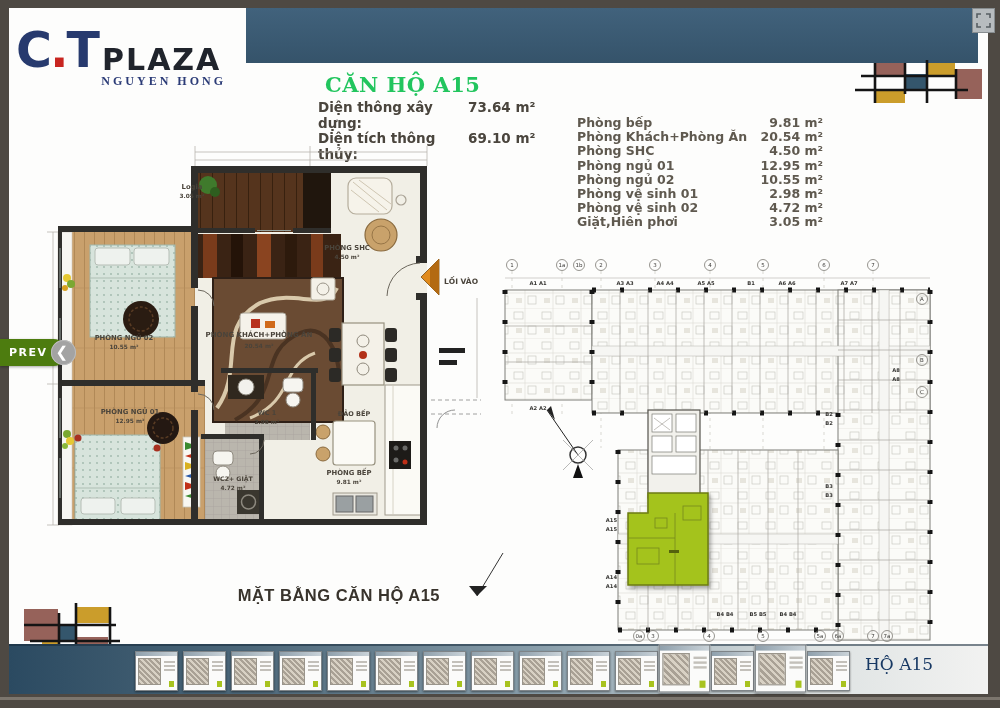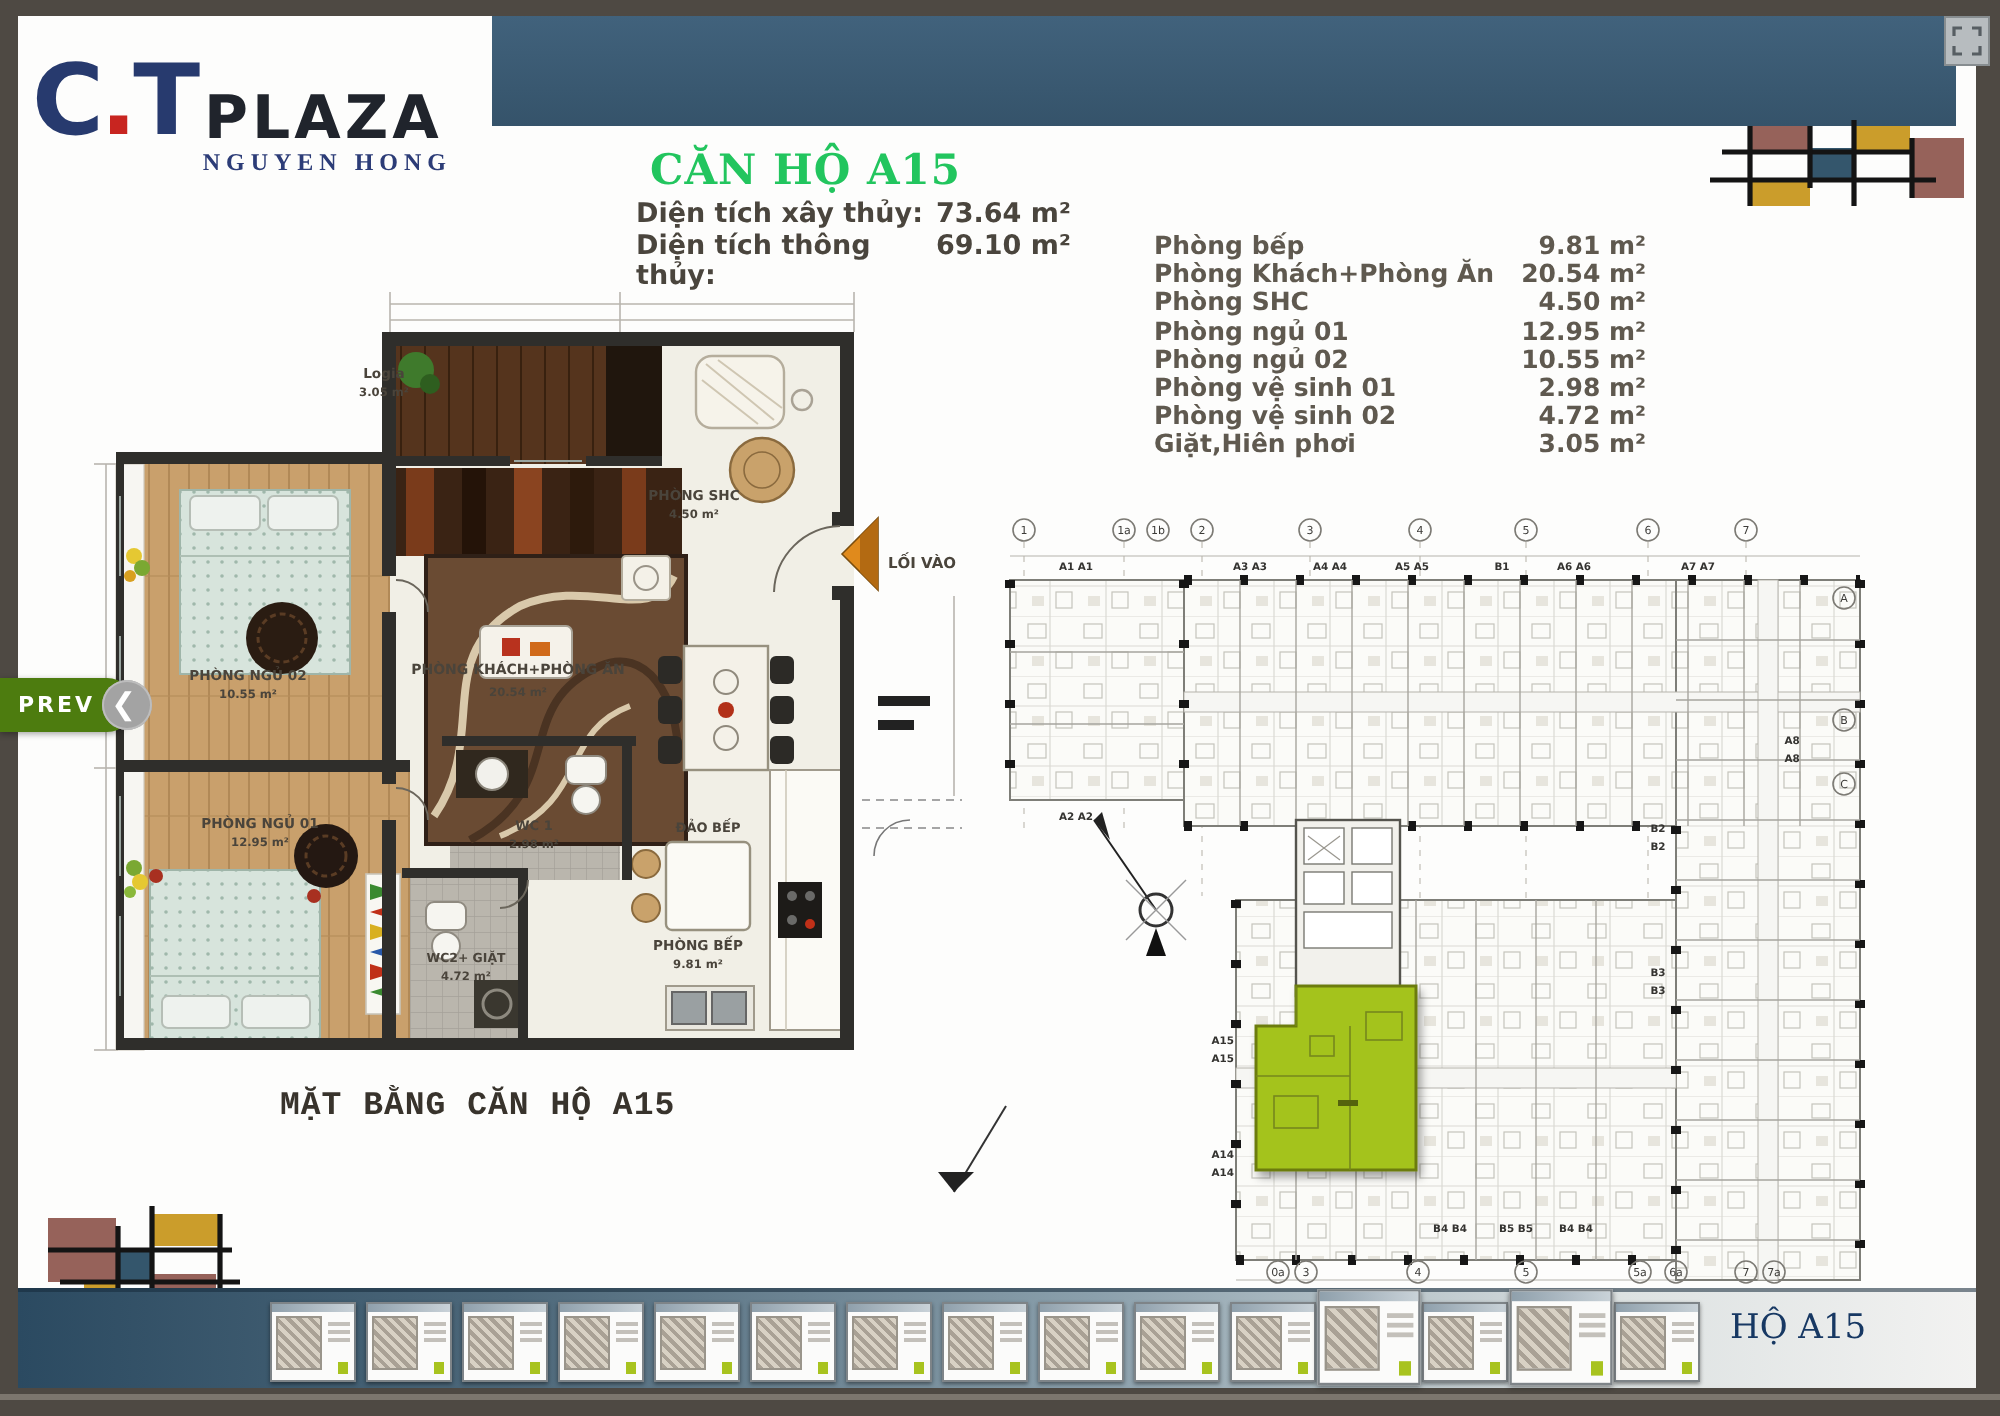--- a/index.html
+++ b/index.html
@@ -30,22 +30,22 @@
   .specs{position:absolute;left:318px;top:100px;font-weight:bold;font-size:13.5px;color:#4a453d;line-height:15.5px;}
   .specs .row{display:flex;}
   .specs .lbl{width:150px;}
 
   
   .room-table{position:absolute;left:577px;top:116px;width:246px;font-weight:bold;font-size:12.5px;
               color:#5f594f;line-height:14.2px;}
   .room-table .row{display:flex;justify-content:space-between;}
 
   
-  .plan-caption{position:absolute;left:140px;top:543px;width:300px;text-align:left;
-                font-family:Liberation Mono, monospace;font-weight:bold;font-size:16.5px;
+  .plan-caption{position:absolute;left:140px;top:586px;width:300px;text-align:right;
+                font-family:Liberation Sans, sans-serif;font-weight:bold;font-size:16.5px;
                 color:#38332c;letter-spacing:.5px;}
 
   
   .prev{position:absolute;left:0;top:339px;width:58px;height:27px;background:#4d7c0f;
         border-radius:0 14px 14px 0;box-shadow:0 1px 3px rgba(0,0,0,.35);color:#fff;
         font-weight:bold;font-size:11px;line-height:27px;letter-spacing:1.5px;padding-left:9px;
         cursor:pointer;z-index:7;}
   .prev .prev-circle{position:absolute;right:-9px;top:1px;width:25px;height:25px;border-radius:50%;
         background:#a3a3a3;box-shadow:inset 0 0 0 1px #bdbdbd;display:flex;align-items:center;justify-content:center;}
   .prev .chev{color:#fff;font-size:15px;line-height:15px;font-weight:bold;transform:translateX(-1px);}
@@ -126,21 +126,21 @@
       <line x1="14" y1="41" x2="104" y2="41"></line>
       <line x1="43" y1="13" x2="43" y2="48"></line>
       <line x1="60" y1="3" x2="60" y2="48"></line>
       <line x1="94" y1="7" x2="94" y2="44"></line>
     </g>
   </svg>
 
   <div class="unit-title">CĂN HỘ A15</div>
   <div class="specs">
     <div class="row">
-        <span class="lbl">Diện tích xây thủy:</span>
+        <span class="lbl">Diện thông xây dựng:</span>
         <span>73.64 m²</span>
       </div>
     <div class="row">
         <span class="lbl">Diện tích thông thủy:</span>
         <span>69.10 m²</span>
       </div>
   </div>
 
   <div class="room-table">
     <div class="row">

